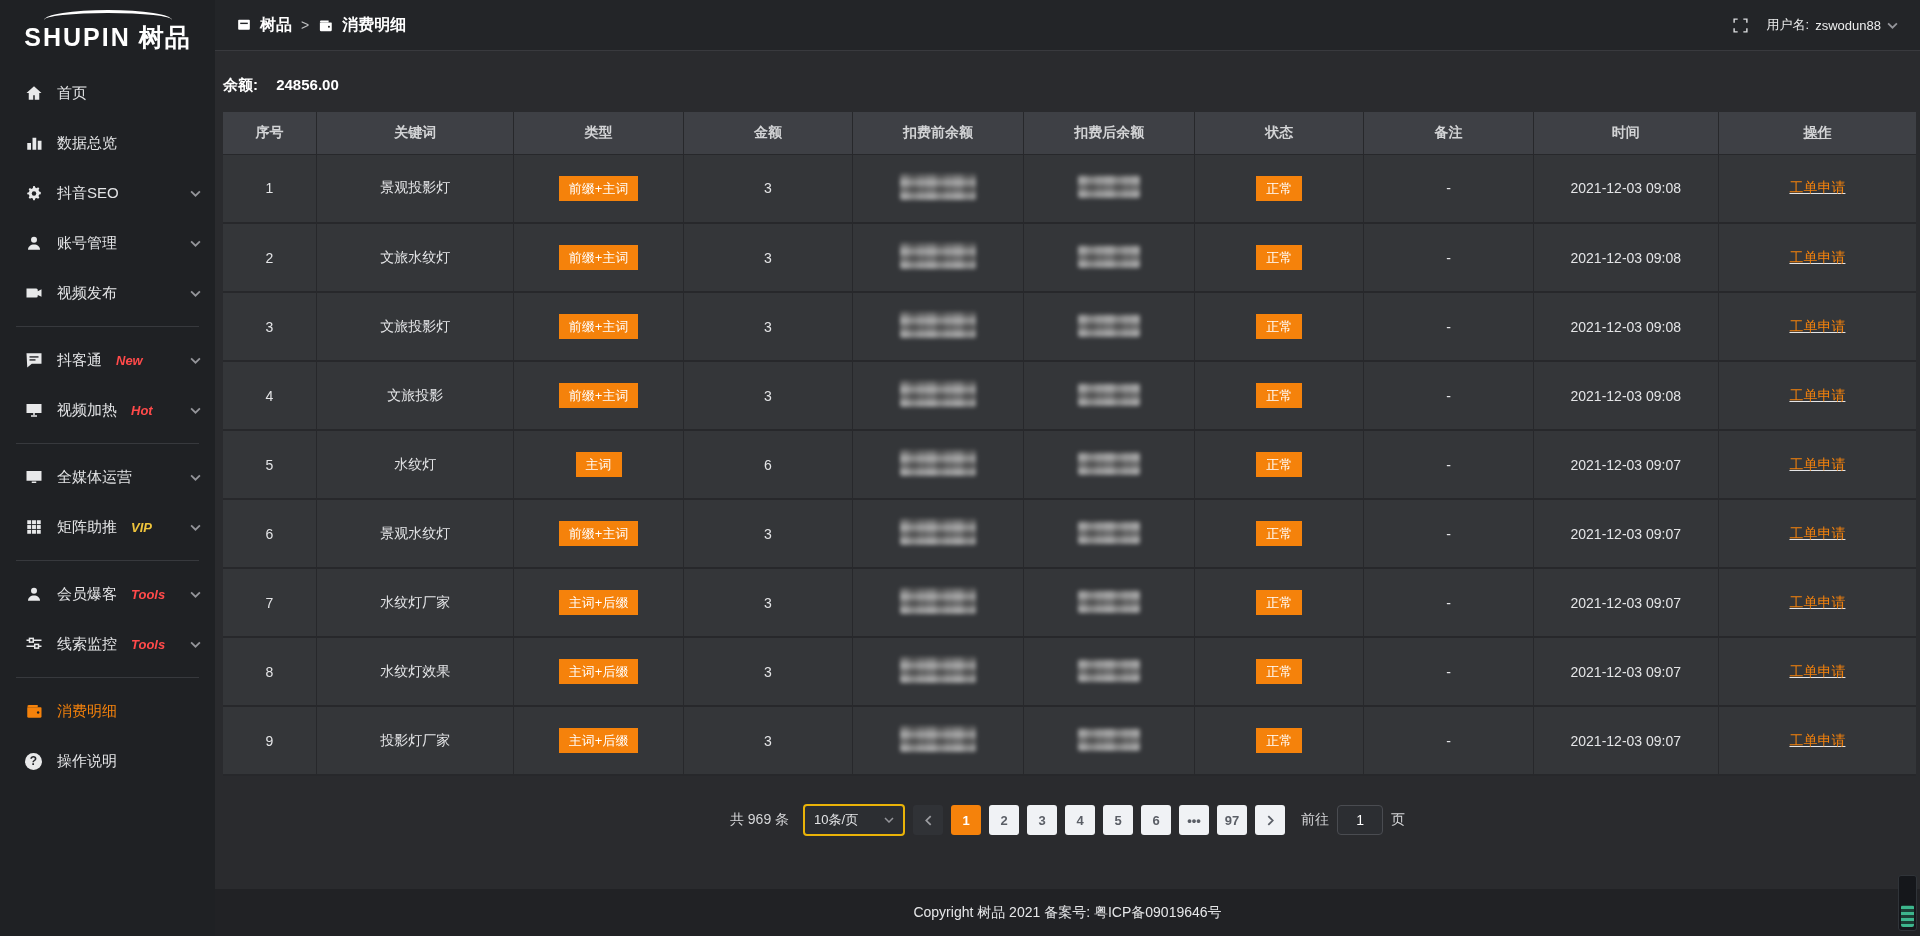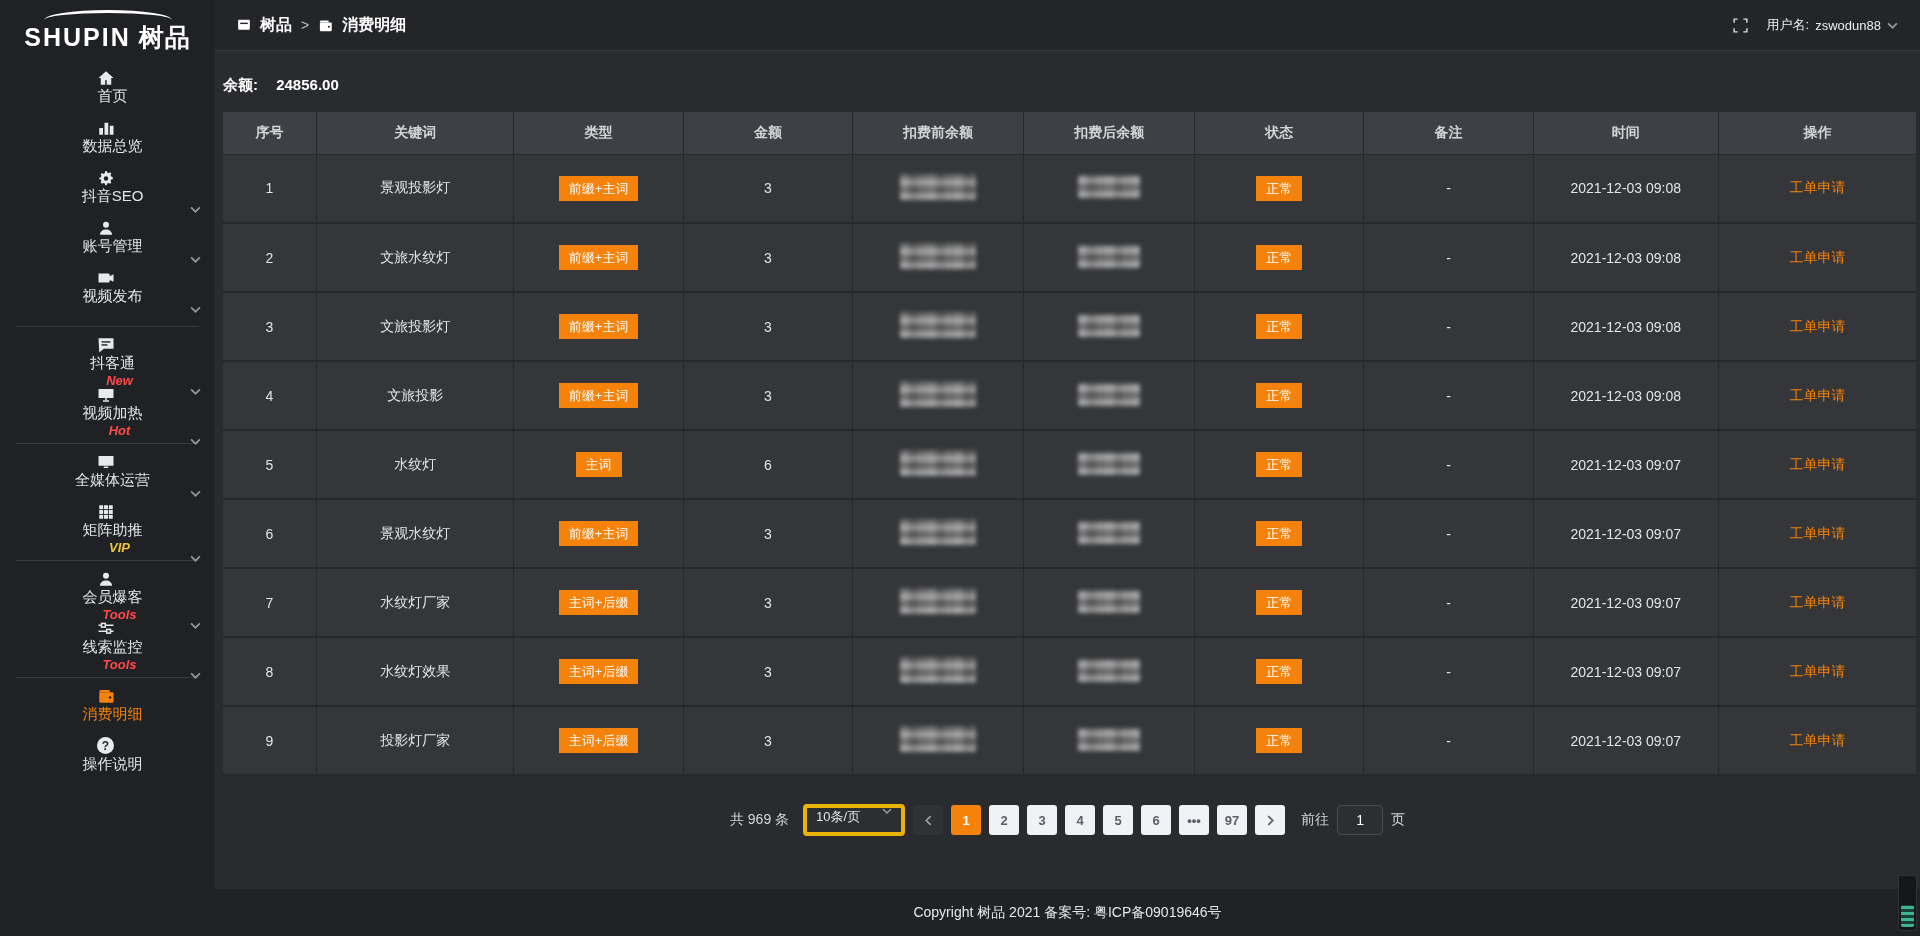--- a/index.html
+++ b/index.html
@@ -11,21 +11,21 @@
   html,body{width:1920px;height:936px;overflow:hidden;}
   body{background:var(--bg);font-family:"Liberation Sans","DejaVu Sans",sans-serif;color:var(--text);}
 
   
   .sidebar{position:absolute;left:0;top:0;width:215px;height:936px;background:var(--sidebar);z-index:5;}
   .logo{padding:10px 16px 4px;text-align:center;color:#fff;}
   .logo-arc{width:128px;height:10px;border-top:3px solid #fff;border-radius:50% 50% 0 0/100% 100% 0 0;margin:0 auto 1px;}
   .logo-text{font-size:25px;font-weight:bold;letter-spacing:1px;white-space:nowrap;}
   .logo-en{letter-spacing:2px;}
   .menu{padding-top:10px;}
-  .s-item{display:flex;align-items:center;height:50px;padding:0 14px 0 24px;color:#e3e4e6;font-size:15px;cursor:pointer;position:relative;flex-direction:column;}
+  .s-item{display:flex;align-items:center;height:50px;padding:0 14px 0 24px;color:#e3e4e6;font-size:15px;cursor:pointer;position:relative;}
   .s-item .s-icon{width:19px;height:19px;margin-right:14px;display:flex;align-items:center;justify-content:center;color:#e8e9ea;flex:none;}
   .s-item.active,.s-item.active .s-icon{color:var(--accent);}
   .s-chevron{margin-left:auto;color:#94959a;display:flex;}
   .s-badge{font-style:italic;font-weight:bold;font-size:13px;margin-left:14px;}
   .s-divider{height:1px;background:#37393d;margin:8px 16px;}
   .qmark{width:17px;height:17px;border-radius:50%;background:#e8e9ea;color:#24262a;font-weight:bold;font-size:12px;display:flex;align-items:center;justify-content:center;}
 
   
   .topbar{position:absolute;left:215px;top:0;right:0;height:51px;background:var(--topbar);border-bottom:1px solid #393a3e;display:flex;align-items:center;padding:0 22px;}
   .crumb{display:flex;align-items:center;gap:9px;font-size:16px;color:#fff;font-weight:bold;}
@@ -36,33 +36,33 @@
   .user-entry{display:flex;align-items:center;gap:6px;cursor:pointer;}
 
   
   .content{position:absolute;left:215px;top:52px;right:0;bottom:0;}
   .balance{padding:24px 0 0 8px;font-size:15px;font-weight:bold;color:#fff;}
   .balance .b-val{margin-left:14px;}
 
   table.grid{width:calc(100% - 12px);margin:17px 4px 0 8px;border-collapse:collapse;table-layout:fixed;}
   .grid th{height:42px;background:var(--header);color:#d3d4d6;font-size:14px;font-weight:bold;border-right:1px solid var(--line);border-bottom:1px solid var(--line);}
   .grid td{height:69px;background:var(--row);text-align:center;font-size:14px;color:#e4e5e7;border-right:1px solid var(--line);border-bottom:2px solid var(--line);}
-  .grid th:last-child,.grid td:last-child{border-right:none;}
+  .grid th:last-child,.grid td:last-child{border-right:none;text-decoration:underline;}
   .badge{display:inline-block;background:var(--accent);color:#fff;font-size:13px;padding:6px 10px;border-radius:0;line-height:1;}
   .masked{display:inline-block;width:76px;height:26px;border-radius:2px;opacity:.85;filter:blur(2px);
     background:repeating-linear-gradient(90deg,#9d9d9d 0 9px,#767676 9px 18px,#8e8e8e 18px 27px),
                repeating-linear-gradient(0deg,rgba(255,255,255,.25) 0 7px,rgba(0,0,0,.22) 7px 14px);
     background-blend-mode:overlay;}
   .masked-sm{width:62px;height:23px;}
   a.action{color:var(--accent);cursor:pointer;text-decoration:none;}
 
   
   .pager{display:flex;align-items:center;justify-content:center;gap:8px;margin-top:28px;font-size:14px;color:#d6d7d9;}
   .pg-total{margin-right:6px;}
-  .pg-size{display:flex;align-items:flex-start;justify-content:space-between;width:102px;height:32px;background:#2c2e32;border:4px solid #eab308;border-radius:4px;padding:0 9px;font-size:13px;color:#e3e4e6;cursor:pointer;}
+  .pg-size{display:flex;align-items:center;justify-content:space-between;width:102px;height:32px;background:#2c2e32;border:2px solid #eab308;border-radius:4px;padding:0 9px;font-size:13px;color:#e3e4e6;cursor:pointer;}
   .pg-size .s-chevron{margin-left:6px;}
   .pg-btn{min-width:30px;height:30px;border:none;border-radius:3px;background:#f0f2f5;color:#5a5e66;font-size:13px;font-weight:bold;cursor:pointer;display:flex;align-items:center;justify-content:center;font-family:inherit;}
   .pg-prev{background:#303236;color:#9b9ca0;}
   .pg-page.active{background:var(--accent);color:#fff;}
   .pg-goto{margin-left:8px;display:flex;align-items:center;gap:8px;}
   .pg-input{width:46px;height:30px;background:#2c2e32;border:1px solid #4a4c51;border-radius:4px;color:#fff;text-align:center;font-size:14px;font-family:inherit;}
 
   
   .footer{position:absolute;left:0;right:0;bottom:0;height:47px;background:#212225;display:flex;align-items:center;justify-content:center;font-size:14px;color:#e6e7e9;}
 

